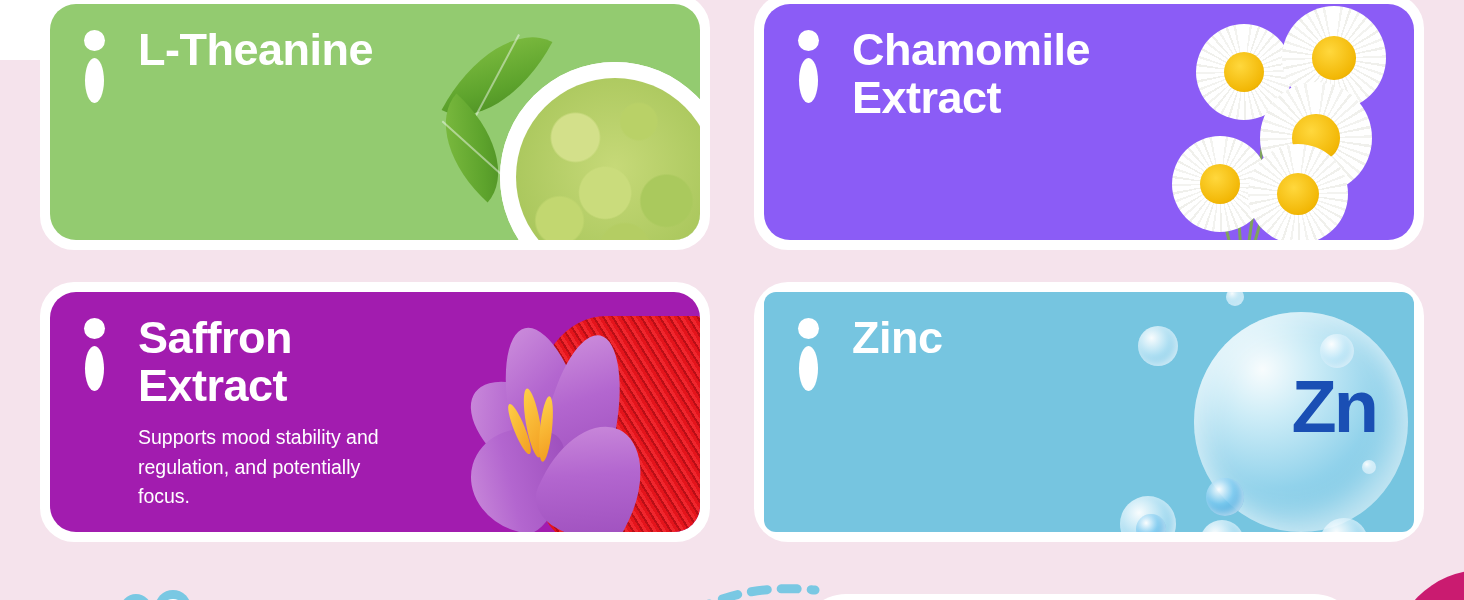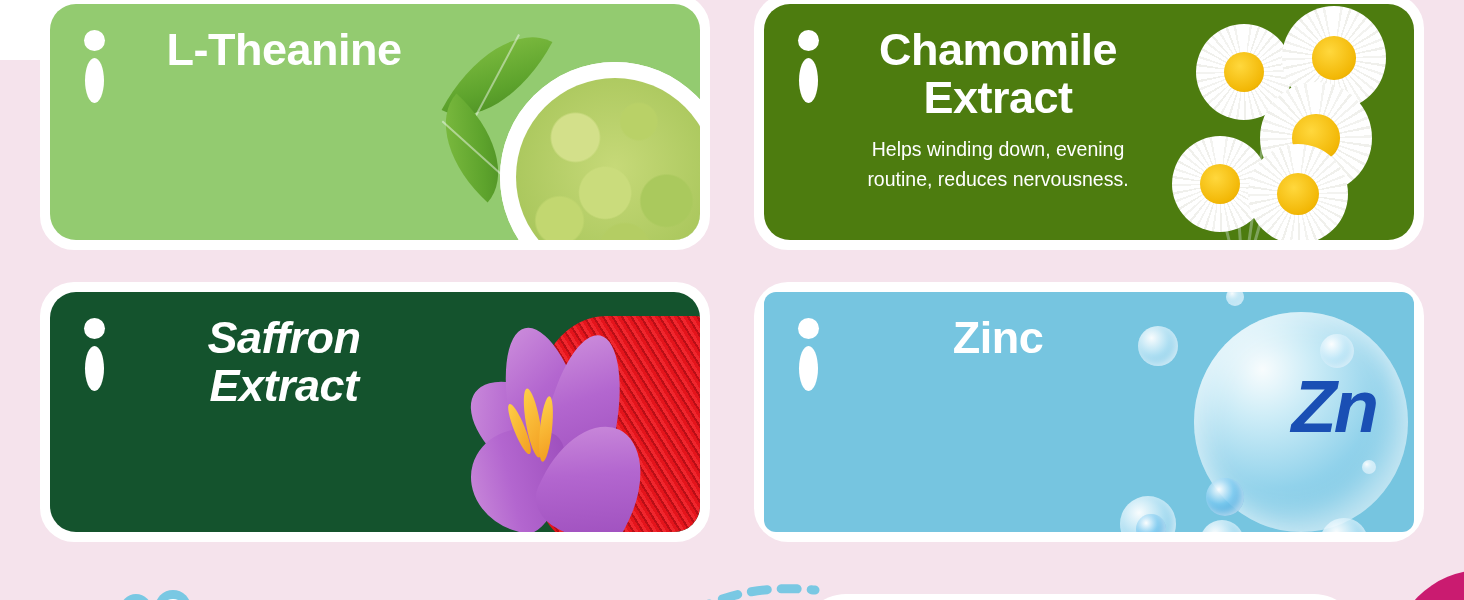--- a/index.html
+++ b/index.html
@@ -97,21 +97,20 @@
     width: 19px; height: 45px;
     border-radius: 50% / 50%;
     background: #ffffff;
   }
 
   .card-text {
     position: absolute;
     left: 88px;
     top: 22px;
     right: 270px;
-    text-align: center;
   }
   .card-title {
     color: #ffffff;
     font-size: 45px;
     font-weight: bold;
     line-height: 1.06;
     letter-spacing: -0.5px;
     margin: 0 0 0 0;
     white-space: pre-line;
   }
@@ -270,21 +269,20 @@
                 inset 10px 12px 26px rgba(255,255,255,0.4);
   }
   .zn-label {
     position: absolute;
     right: 38px; top: 78px;
     font-size: 74px;
     font-weight: bold;
     color: #1a4fb4;
     letter-spacing: -3px;
     line-height: 1;
-    font-style: italic;
   }
   .bubble {
     position: absolute;
     border-radius: 50%;
     background: radial-gradient(circle at 34% 30%, rgba(255,255,255,0.95) 0%, rgba(198,234,250,0.7) 45%, rgba(86,178,224,0.45) 100%);
     box-shadow: inset -3px -3px 7px rgba(255,255,255,0.6);
   }
   .bubble.dark {
     background: radial-gradient(circle at 34% 30%, rgba(255,255,255,0.9) 0%, rgba(120,200,240,0.8) 40%, rgba(23,131,200,0.85) 100%);
   }
@@ -325,30 +323,28 @@
             <div class="vein"></div>
           </div>
         <div class="tea-leaf two">
             <div class="vein"></div>
           </div>
       </div>
     </div>
   </div>
 
   <div class="card-frame row1">
-    <div class="card" id="card-1" style="background: #4d7c0f;">
+    <div class="card" id="card-1" style="background: #8b5cf6;">
       <div class="info-mark">
         <div class="dot"></div>
           <div class="stem"></div>
       </div>
       <div class="card-text tight">
         <div class="card-title">Chamomile
 Extract</div>
-        <div class="card-desc">Helps winding down, evening
-routine, reduces nervousness.</div>
       </div>
       <div class="art">
         <div class="stem" style="left:92px;  top:150px; height:110px; transform:rotate(-14deg);"></div>
         <div class="stem" style="left:118px; top:140px; height:120px; transform:rotate(-4deg);"></div>
         <div class="stem" style="left:150px; top:120px; height:130px; transform:rotate(8deg);"></div>
         <div class="stem" style="left:176px; top:110px; height:140px; transform:rotate(16deg);"></div>
         <div class="daisy" style="left:82px;  top:20px;  width:96px;  height:96px;">
           <div class="petals"></div>
             <div class="center"></div>
         </div>
@@ -366,28 +362,31 @@
         </div>
         <div class="daisy" style="left:134px; top:140px; width:100px; height:100px;">
           <div class="petals"></div>
             <div class="center"></div>
         </div>
       </div>
     </div>
   </div>
 
   <div class="card-frame row2">
-    <div class="card" id="card-2" style="background: #14532d; font-style: italic;">
+    <div class="card" id="card-2" style="background: #a21caf;">
       <div class="info-mark">
         <div class="dot"></div>
           <div class="stem"></div>
       </div>
       <div class="card-text tight">
         <div class="card-title">Saffron
 Extract</div>
+        <div class="card-desc">Supports mood stability and
+regulation, and potentially
+focus.</div>
       </div>
       <div class="art">
         <div class="saffron-threads"></div>
         <div class="crocus-petal" style="left:82px;  top:76px;  width:82px;  height:118px; transform:rotate(-54deg);"></div>
         <div class="crocus-petal" style="left:106px; top:34px;  width:74px;  height:150px; transform:rotate(-14deg);"></div>
         <div class="crocus-petal" style="left:150px; top:42px;  width:70px;  height:146px; transform:rotate(12deg);"></div>
         <div class="crocus-petal" style="left:64px;  top:140px; width:104px; height:90px;  transform:rotate(-74deg);"></div>
         <div class="crocus-petal" style="left:146px; top:132px; width:96px;  height:116px; transform:rotate(26deg);"></div>
         <div class="crocus-core" style="left:126px; top:96px;  width:14px;  height:70px;  transform:rotate(-10deg);"></div>
         <div class="crocus-core" style="left:140px; top:104px; width:12px;  height:66px;  transform:rotate(6deg);"></div>

